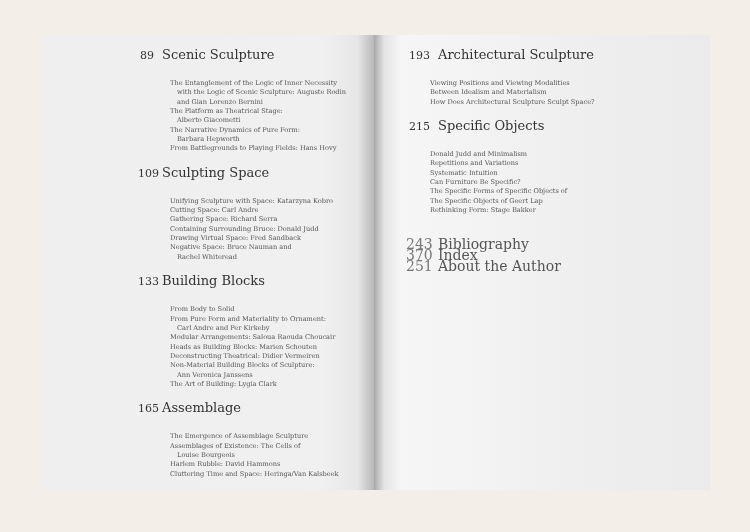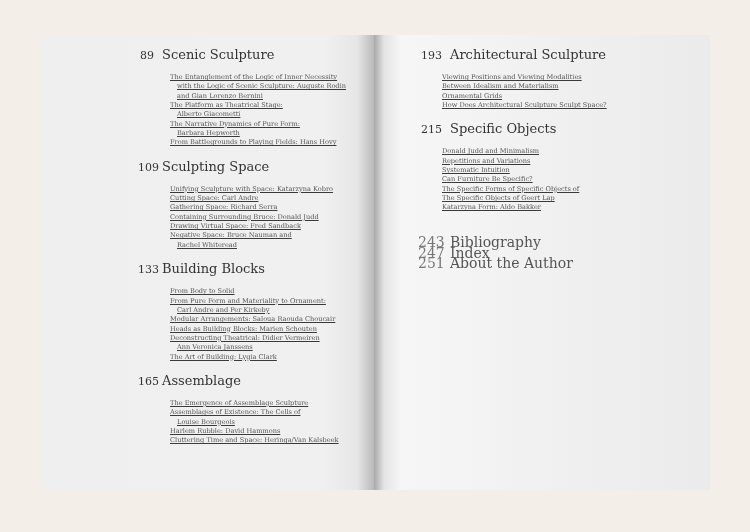--- a/index.html
+++ b/index.html
@@ -11,27 +11,27 @@
     .page.left {
       left:42px; width:332px;
       background:linear-gradient(90deg,#efefef 0%,#f0f0f0 85%,#e6e6e6 95%,#b9b9b9 100%);
     }
     .page.right {
       left:374px; width:336px;
       background:linear-gradient(90deg,#a9a9a9 0%,#e4e4e4 3%,#f6f6f6 8%,#efefef 60%,#ebebeb 100%);
     }
     .col { position:absolute; top:47px; }
     .col.left-col { left:146px; width:230px; }
-    .col.right-col { left:418px; width:240px; }
+    .col.right-col { left:406px; width:240px; }
     .chapter { margin-bottom:11px; }
     .chap-head { display:flex; align-items:baseline; }
     .num { width:24px; text-align:right; margin-right:8px; font-size:11px; color:#333; flex:none; }
     .col.left-col .num { width:16px; margin-left:-8px; }
     .title { font-size:13px; color:#333; }
-    .subs { margin-left:24px; margin-top:11px;text-decoration:underline; }
+    .subs { margin-left:24px; margin-top:17px; }
     .col.right-col .subs { margin-left:24px; }
     .sub { font-size:6.6px; line-height:9.35px; color:#555; white-space:nowrap; }
     .sub.indent { padding-left:7px; }
     .back { margin-top:24px; }
     .back-row { display:flex; align-items:baseline; font-size:14px; line-height:10.8px; color:#555; }
     .back-row .bnum { width:24px; text-align:right; margin-right:8px; color:#777; }
   </style>
 </head>
 <body>
 
@@ -75,20 +75,21 @@
         <span class="num">133</span>
         <span class="title">Building Blocks</span>
       </div>
       <div class="subs">
         <div class="sub">From Body to Solid</div>
         <div class="sub">From Pure Form and Materiality to Ornament:</div>
         <div class="sub indent">Carl Andre and Per Kirkeby</div>
         <div class="sub">Modular Arrangements: Saloua Raouda Choucair</div>
         <div class="sub">Heads as Building Blocks: Marien Schouten</div>
         <div class="sub">Deconstructing Theatrical: Didier Vermeiren</div>
+        <div class="sub">Non-Material Building Blocks of Sculpture:</div>
         <div class="sub indent">Ann Veronica Janssens</div>
         <div class="sub">The Art of Building: Lygia Clark</div>
       </div>
     </div>
     <div class="chapter">
       <div class="chap-head">
         <span class="num">165</span>
         <span class="title">Assemblage</span>
       </div>
       <div class="subs">
@@ -103,47 +104,46 @@
 <div class="col right-col" id="rightCol">
   <div id="rightChapters">
       <div class="chapter">
         <div class="chap-head">
           <span class="num">193</span>
           <span class="title">Architectural Sculpture</span>
         </div>
         <div class="subs">
           <div class="sub">Viewing Positions and Viewing Modalities</div>
           <div class="sub">Between Idealism and Materialism</div>
-          <div class="sub">Ornamental Grids</div>
           <div class="sub">How Does Architectural Sculpture Sculpt Space?</div>
         </div>
       </div>
       <div class="chapter">
         <div class="chap-head">
           <span class="num">215</span>
           <span class="title">Specific Objects</span>
         </div>
         <div class="subs">
           <div class="sub">Donald Judd and Minimalism</div>
           <div class="sub">Repetitions and Variations</div>
           <div class="sub">Systematic Intuition</div>
           <div class="sub">Can Furniture Be Specific?</div>
           <div class="sub">The Specific Forms of Specific Objects of</div>
           <div class="sub">The Specific Objects of Geert Lap</div>
-          <div class="sub">Katarzyna Form: Aldo Bakker</div>
+          <div class="sub">Rethinking Form: Stage Bakker</div>
         </div>
       </div>
     </div>
   <div class="back" id="backMatter">
       <div class="back-row">
         <span class="bnum">243</span>
         <span>Bibliography</span>
       </div>
       <div class="back-row">
-        <span class="bnum">247</span>
+        <span class="bnum">370</span>
         <span>Index</span>
       </div>
       <div class="back-row">
         <span class="bnum">251</span>
         <span>About the Author</span>
       </div>
     </div>
 </div>
 
 </body></html>

